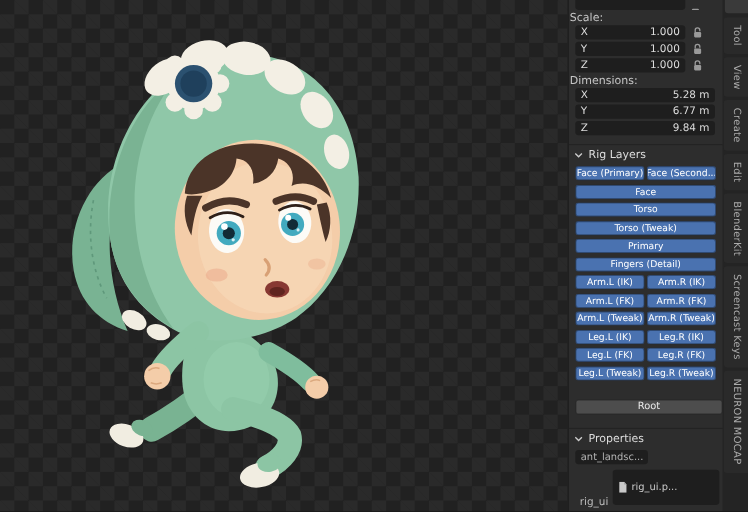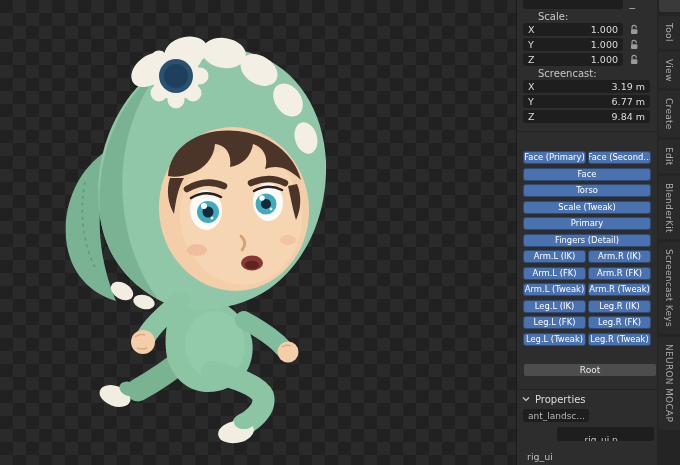--- a/index.html
+++ b/index.html
@@ -12,21 +12,21 @@
     background-image:
       linear-gradient(45deg,#2a2a2a 25%,transparent 25%,transparent 75%,#2a2a2a 75%),
       linear-gradient(45deg,#2a2a2a 25%,transparent 25%,transparent 75%,#2a2a2a 75%);
     background-position:0 0,13px 13px;
     background-size:26px 26px;}
   .viewport svg{position:absolute;left:0;top:0;}
 
   
   .sidebar{position:absolute;left:516px;top:0;width:141px;height:465px;background:#2d2d2d;
            border-left:1px solid #1a1a1a;box-sizing:border-box;}
-  .side-label{position:absolute;left:21px;font-size:10px;color:#c6c6c6;}
+  .side-label{position:absolute;left:1px;font-size:10px;color:#c6c6c6;}
   .num-row{display:flex;align-items:center;height:13px;margin:0 0 2px 6px;}
   .num-field{display:flex;align-items:center;background:#1e1e1e;border-radius:3px;height:13px;
              font-size:9.5px;color:#dcdcdc;padding:0 5px;box-sizing:border-box;}
   .num-field .val{margin-left:auto;}
   .num-field.scale{width:100px;}
   .num-field.dim{width:127px;}
   .lock-btn{width:14px;height:13px;display:flex;align-items:center;justify-content:center;margin-left:4px;cursor:pointer;}
   #scale-rows{position:absolute;left:0;top:23px;right:0;}
   #dim-rows{position:absolute;left:0;top:80px;right:0;}
 
@@ -41,22 +41,22 @@
            white-space:nowrap;overflow:hidden;padding:0 2px;cursor:pointer;font-family:"DejaVu Sans",sans-serif;}
   .root-btn{position:absolute;left:6px;right:0;top:363px;height:14px;background:#4d4d4d;
             border:1px solid rgba(0,0,0,.4);border-radius:3px;color:#e8e8e8;font-size:9px;
             display:flex;align-items:center;justify-content:center;cursor:pointer;font-family:"DejaVu Sans",sans-serif;}
 
   .name-field{position:absolute;left:6px;top:409px;width:66px;height:13px;background:#1e1e1e;border-radius:3px;
               font-size:9px;color:#b5b5b5;display:flex;align-items:center;padding:0 5px;box-sizing:border-box;
               white-space:nowrap;overflow:hidden;}
   .rigui-label{position:absolute;left:10px;top:451px;font-size:9.5px;color:#bdbdbd;}
   .rigui-field{position:absolute;left:40px;top:427px;width:97px;height:14px;background:#1e1e1e;border-radius:3px;
-               font-size:9px;color:#c9c9c9;display:flex;align-items:center;gap:4px;padding:4px 5px;box-sizing:border-box;
-               white-space:nowrap;overflow:hidden;flex-direction:column;}
+               font-size:9px;color:#c9c9c9;display:flex;align-items:center;gap:4px;padding:16px 5px;box-sizing:border-box;
+               white-space:nowrap;overflow:hidden;}
 
   
   .partial-field{position:absolute;left:6px;top:0;width:100px;height:9px;background:#1e1e1e;border-radius:0 0 3px 3px;}
   .partial-lock{position:absolute;left:110px;top:0;width:14px;height:9px;overflow:hidden;}
 
   
   .tabstrip{position:absolute;left:657px;top:0;width:23px;height:465px;background:#242424;overflow:hidden;}
   .tab-partial{position:absolute;left:2px;top:0;width:21px;height:12px;background:#3a3a3a;border-radius:0 0 0 3px;}
   .tab-list{position:absolute;left:1px;top:16px;display:flex;flex-direction:column;gap:3px;width:22px;}
   .side-tab{writing-mode:vertical-rl;background:#2a2a2a;color:#ababab;font-size:9px;letter-spacing:.3px;
@@ -192,57 +192,63 @@
           </div>
           <div class="lock-btn">
             <svg width="11" height="12" viewBox="0 0 11 12">
               <path d="M3 5.2 V3.6 A2.1 2.1 0 0 1 7.2 3.4 L7.2 4.3" fill="none" stroke="#9a9a9a" stroke-width="1.2"></path>
               <rect x="2" y="5.2" width="6.4" height="4.8" rx="1" fill="#9a9a9a"></rect>
             </svg>
           </div>
         </div>
       </div>
 
-    <span class="side-label" style="top:68px">Screencast:</span>
+    <span class="side-label" style="top:68px">Dimensions:</span>
     <div id="dim-rows">
         <div class="num-row">
           <div class="num-field dim">
             <span class="axis">X</span>
-            <span class="val">3.19 m</span>
+            <span class="val">5.28 m</span>
           </div>
         </div>
         <div class="num-row">
           <div class="num-field dim">
             <span class="axis">Y</span>
             <span class="val">6.77 m</span>
           </div>
         </div>
         <div class="num-row">
           <div class="num-field dim">
             <span class="axis">Z</span>
             <span class="val">9.84 m</span>
           </div>
         </div>
       </div>
 
     <div class="panel-sep" style="top:131px"></div>
+    <div class="panel-header" style="top:134px">
+      <svg width="8" height="8" viewBox="0 0 8 8">
+        <polyline points="1,2.5 4,5.5 7,2.5" fill="none" stroke="#cdcdcd" stroke-width="1.2"></polyline>
+        </svg>
+      <span>Rig Layers</span>
+    </div>
 
     <div id="rig-rows">
         <div class="rig-row">
           <button class="rig-btn">Face (Primary)</button>
           <button class="rig-btn">Face (Second...</button>
         </div>
         <div class="rig-row">
           <button class="rig-btn">Face</button>
         </div>
         <div class="rig-row">
           <button class="rig-btn">Torso</button>
         </div>
         <div class="rig-row">
-          <button class="rig-btn">Scale (Tweak)</button>
+          <button class="rig-btn">Torso (Tweak)</button>
         </div>
         <div class="rig-row">
           <button class="rig-btn">Primary</button>
         </div>
         <div class="rig-row">
           <button class="rig-btn">Fingers (Detail)</button>
         </div>
         <div class="rig-row">
           <button class="rig-btn">Arm.L (IK)</button>
           <button class="rig-btn">Arm.R (IK)</button>

